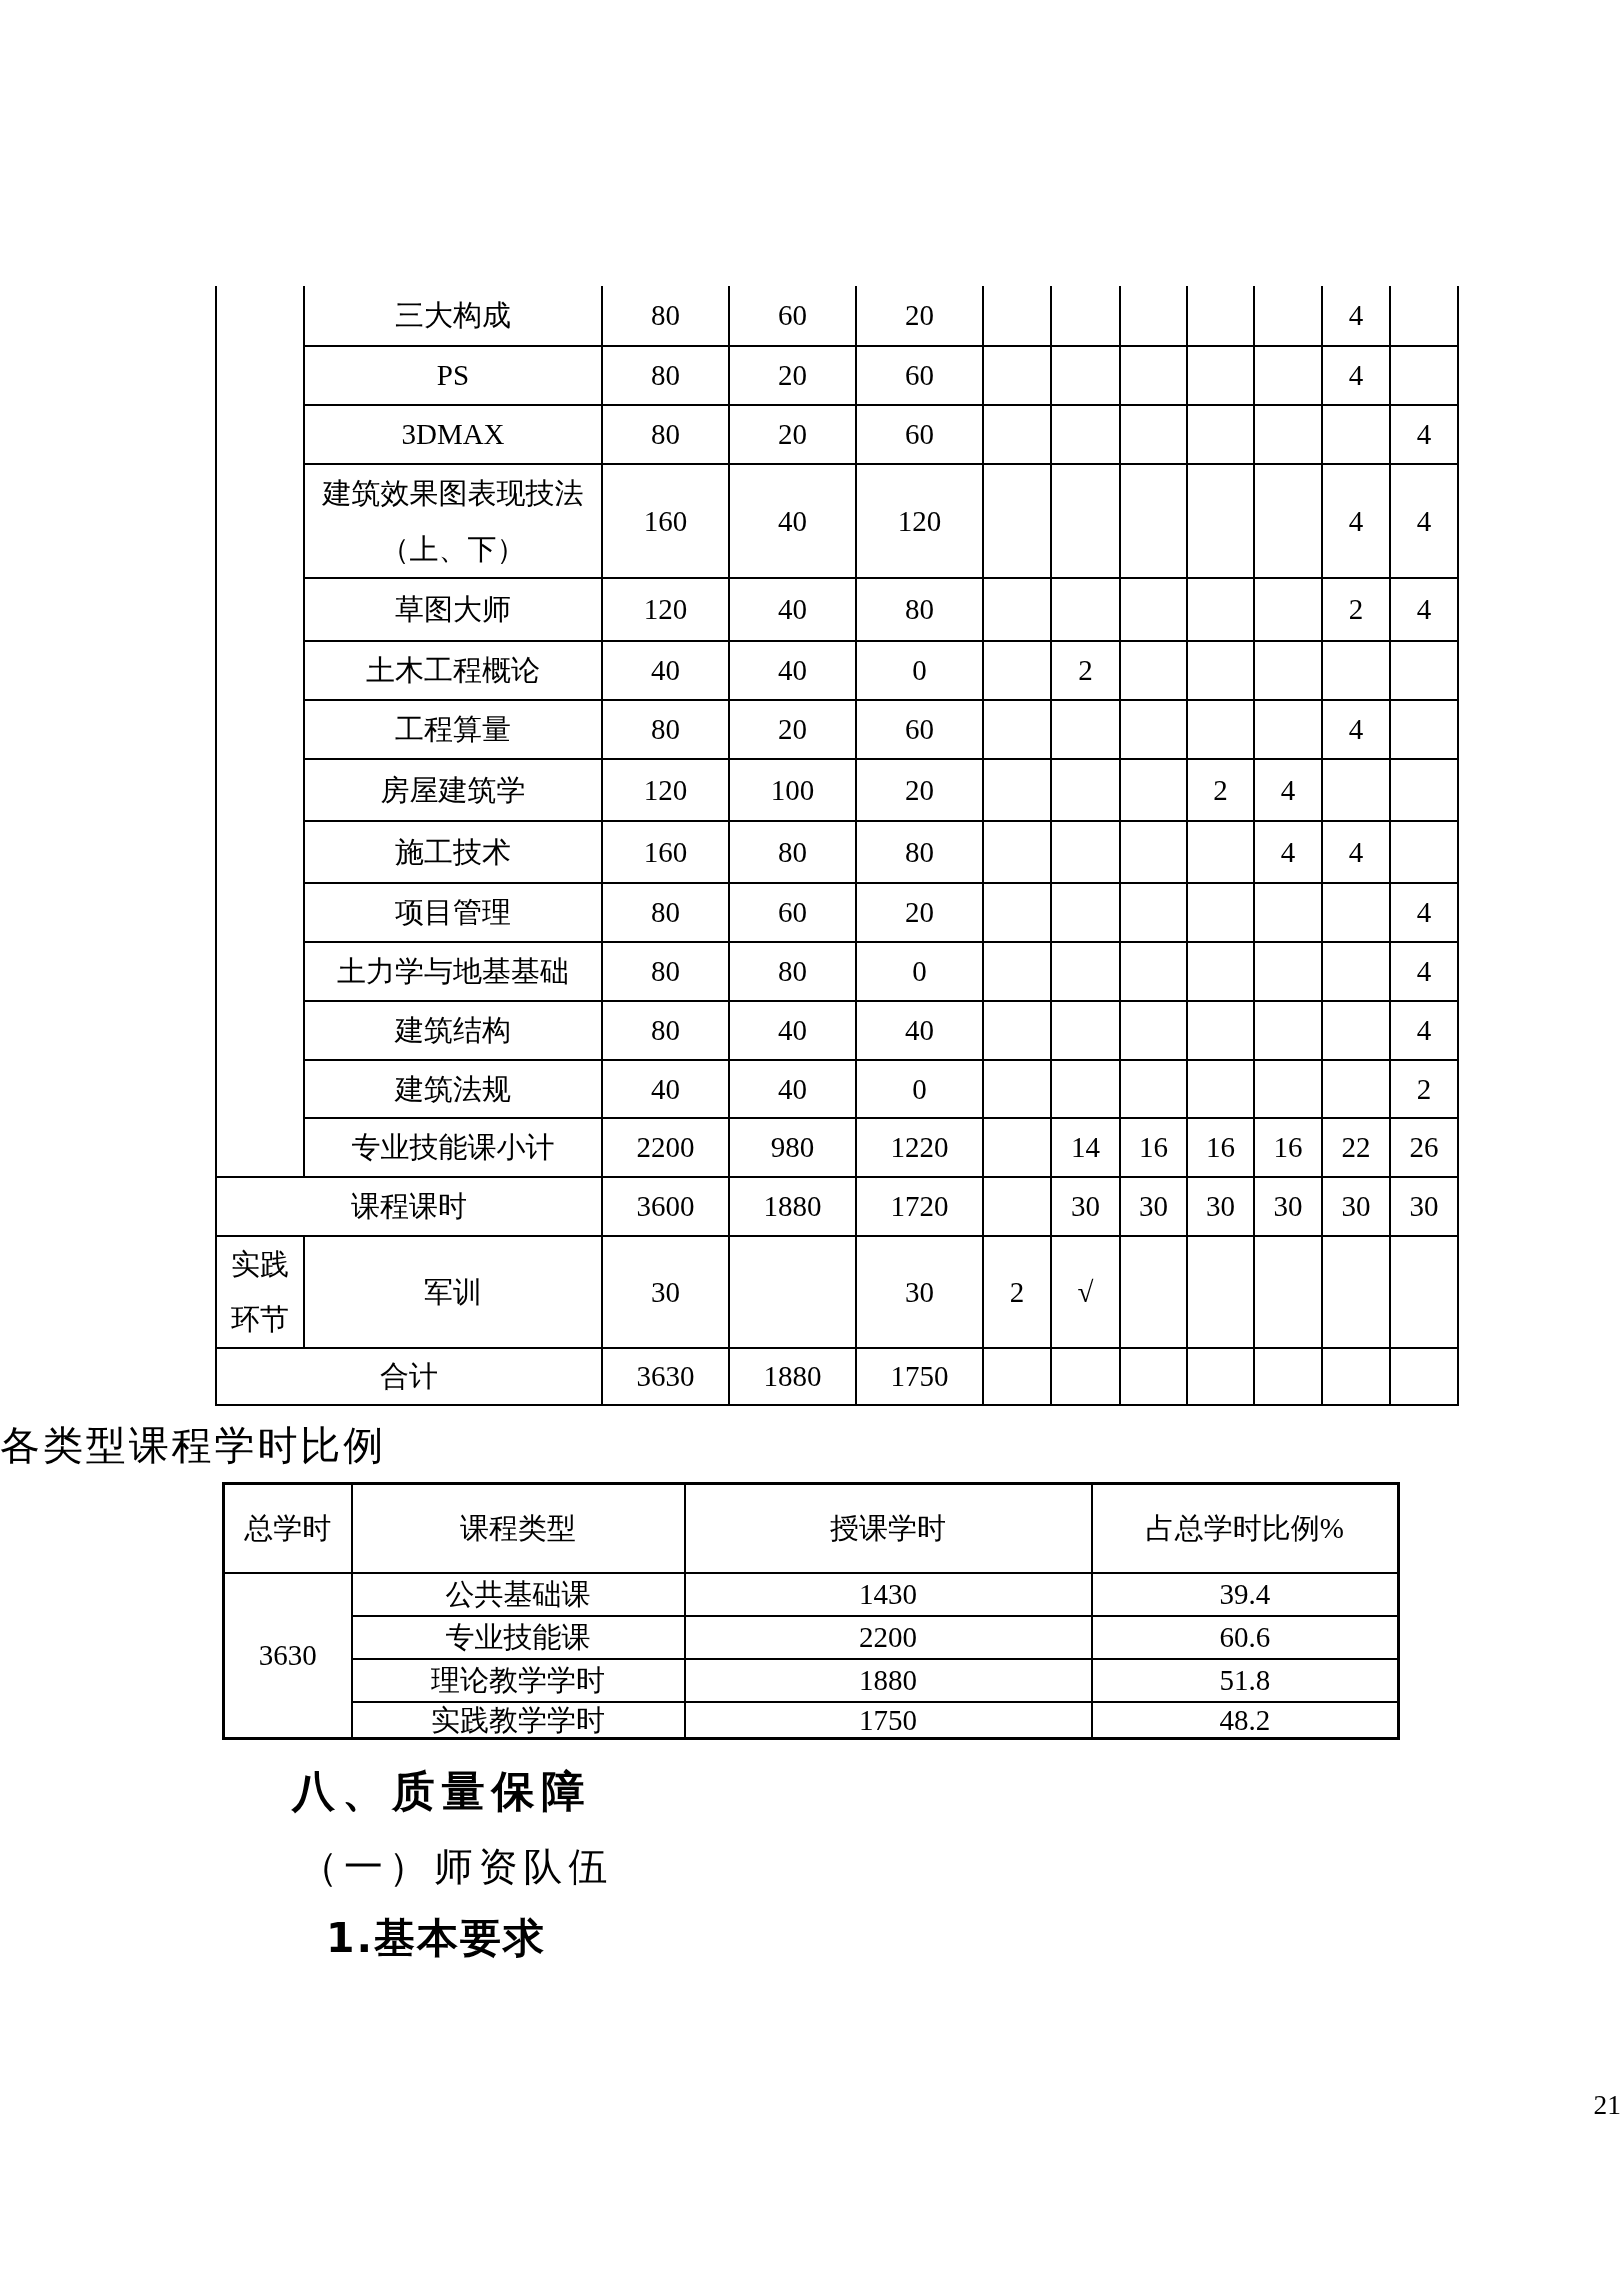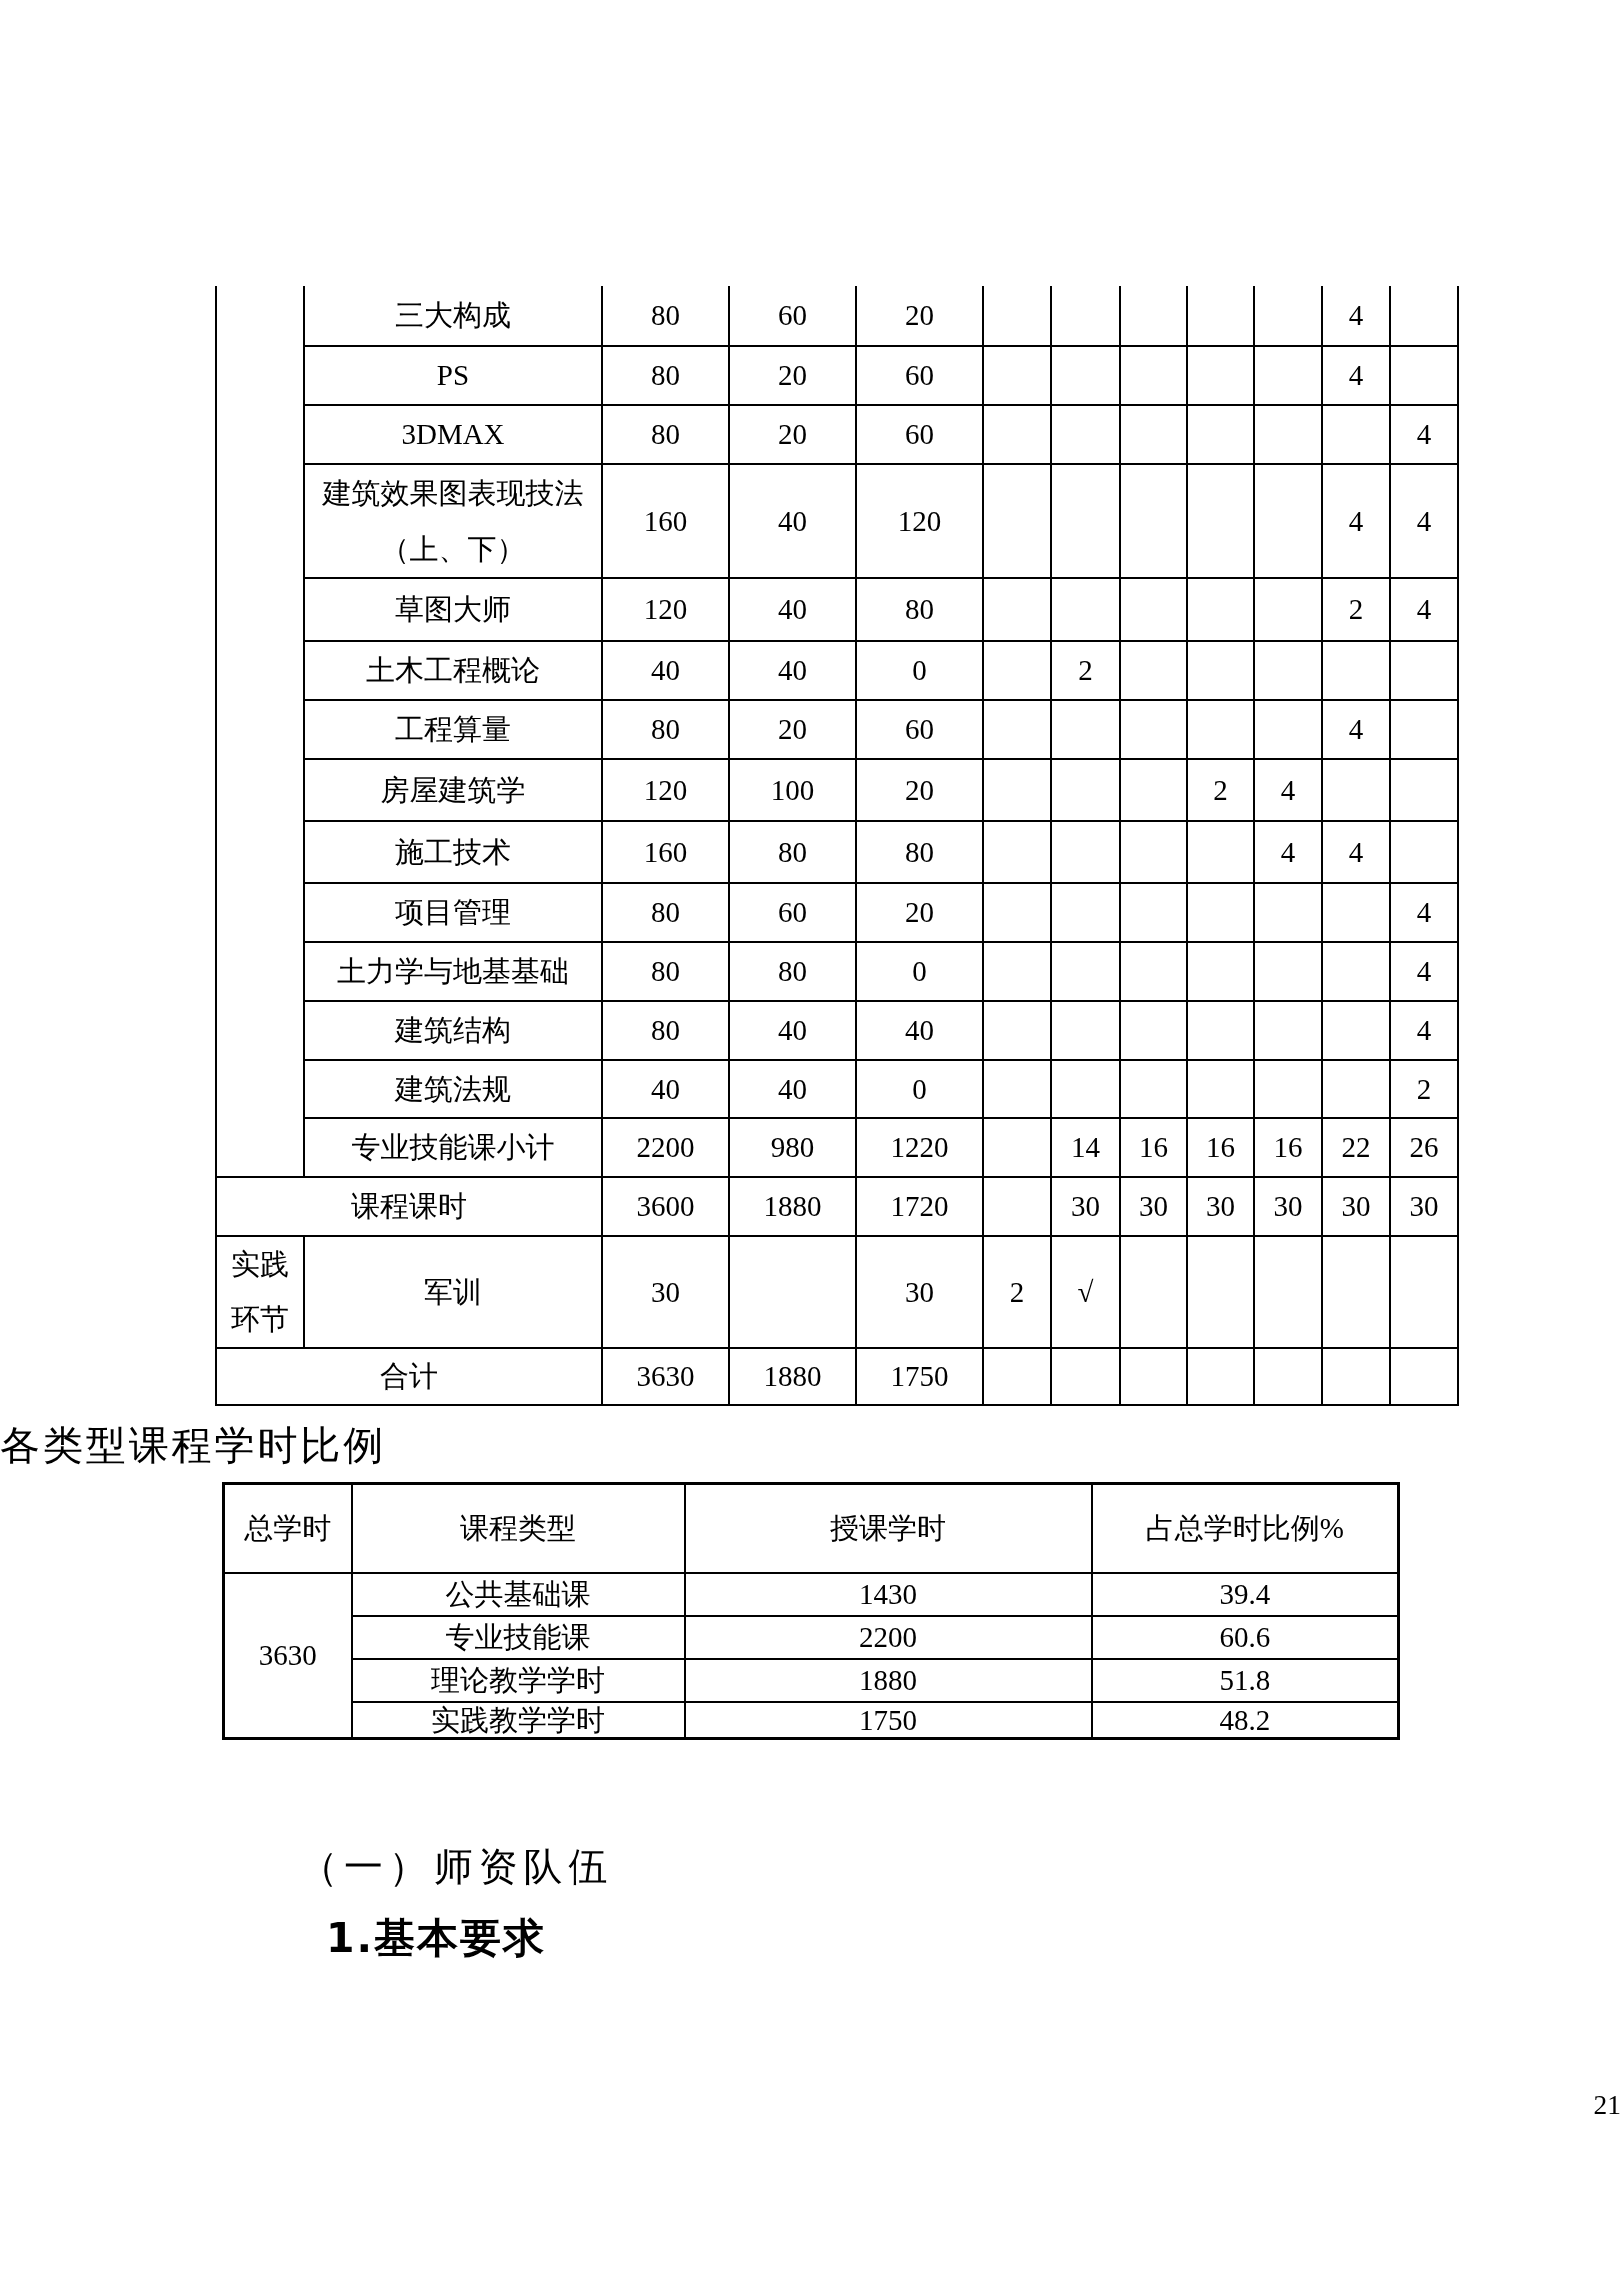--- a/index.html
+++ b/index.html
@@ -321,19 +321,20 @@
         <td>51.8</td>
       </tr>
       <tr style="height:26px">
         <td>实践教学学时</td>
         <td>1750</td>
         <td>48.2</td>
       </tr>
     </tbody>
   </table>
 
+  <div class="h1">八、质量保障</div>
   <div class="h2">（一）师资队伍</div>
   <div class="h3">1.基本要求</div>
 
   <div class="pagenum">21</div>
 
 </div>
 
 
 </body></html>

